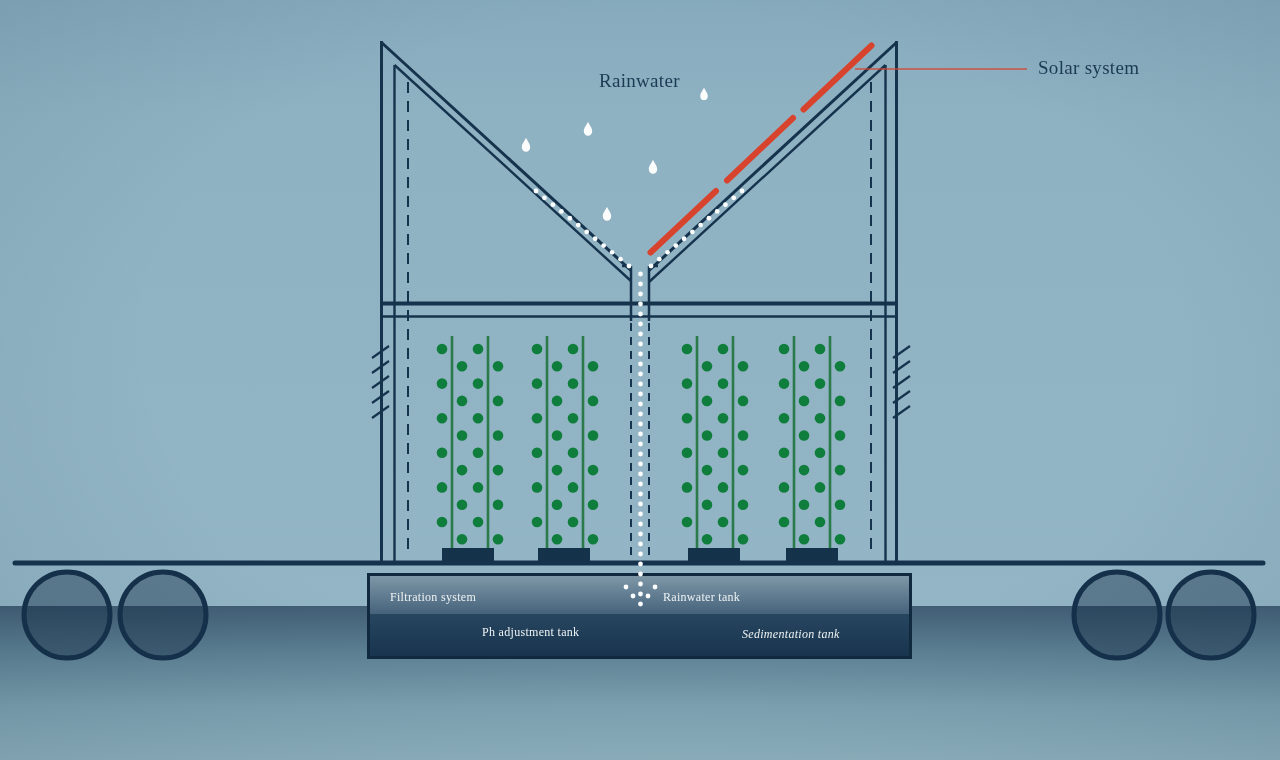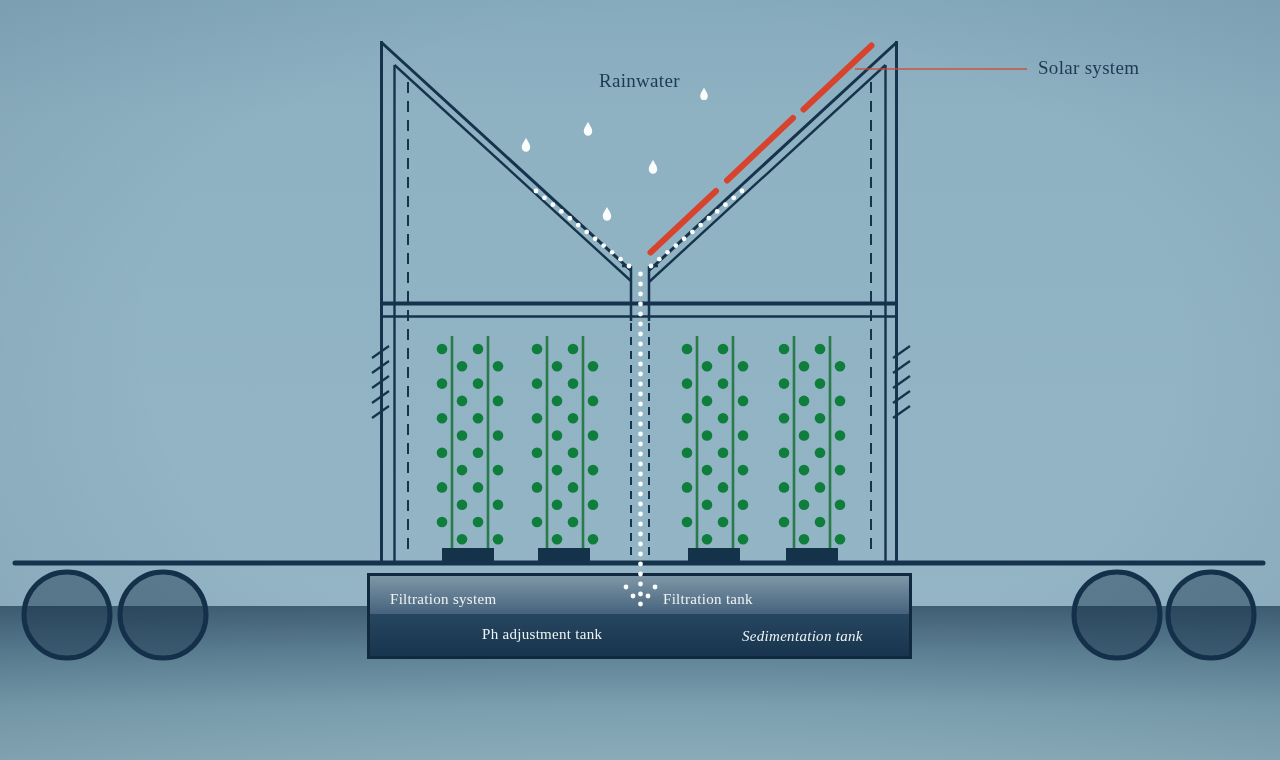--- a/index.html
+++ b/index.html
@@ -8,21 +8,21 @@
     font-family:"Liberation Serif","DejaVu Serif",serif;
     padding-left:44px;
   }
   .stage svg{position:absolute;left:0;top:0;z-index:1;}
   .stage::after{
     content:"";position:absolute;inset:0;z-index:5;pointer-events:none;
     background:radial-gradient(ellipse at 50% 45%, rgba(0,0,0,0) 55%, rgba(20,50,70,0.12) 100%);
   }
   .lbl{position:absolute;z-index:10;white-space:nowrap;line-height:1.2;}
   .lbl.navy{color:#1d3a54;font-size:19px;letter-spacing:.3px;}
-  .lbl.white{color:#eef3f4;font-size:15px;letter-spacing:.3px;}
+  .lbl.white{color:#eef3f4;font-size:12px;letter-spacing:.3px;}
   #lbl-rainwater{left:599px;top:70px;}
   #lbl-solar{left:1038px;top:57px;}
   #lbl-filtration{left:390px;top:590px;}
   #lbl-raintank{left:663px;top:590px;}
   #lbl-ph{left:482px;top:625px;}
   #lbl-sedimentation{left:742px;top:627px;font-style:italic;}
 </style>
 </head>
 <body>
 
@@ -314,16 +314,16 @@
         <path d="M 607 207
      C 609.6 211.5 611.2 213.5 611.2 216.2
      A 4.2 4.6 0 1 1 602.8 216.2
      C 602.8 213.5 604.4 211.5 607 207 Z"></path>
       </g>
   </svg>
 
   <div class="lbl navy" id="lbl-rainwater">Rainwater</div>
   <div class="lbl navy" id="lbl-solar">Solar system</div>
   <div class="lbl white" id="lbl-filtration">Filtration system</div>
-  <div class="lbl white" id="lbl-raintank">Filtration tank</div>
+  <div class="lbl white" id="lbl-raintank">Rainwater tank</div>
   <div class="lbl white" id="lbl-ph">Ph adjustment tank</div>
   <div class="lbl white" id="lbl-sedimentation">Sedimentation tank</div>
 </div>
 
 </body></html>

